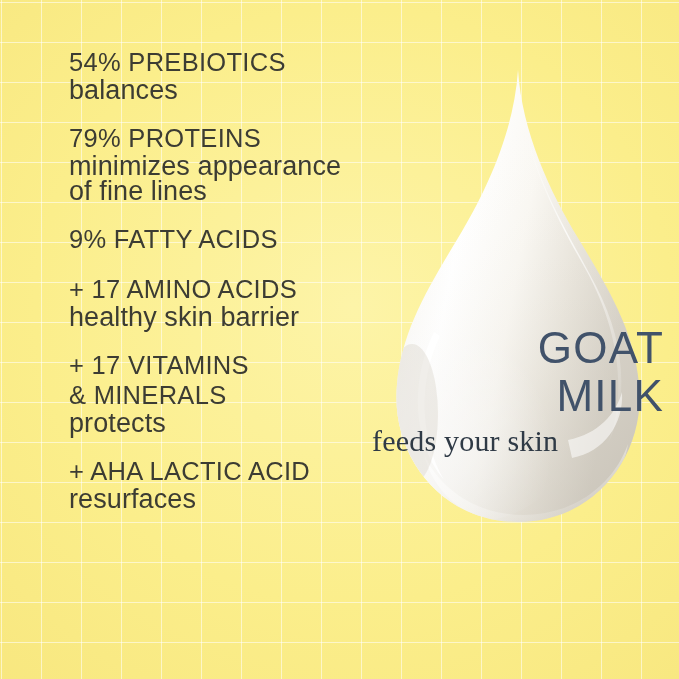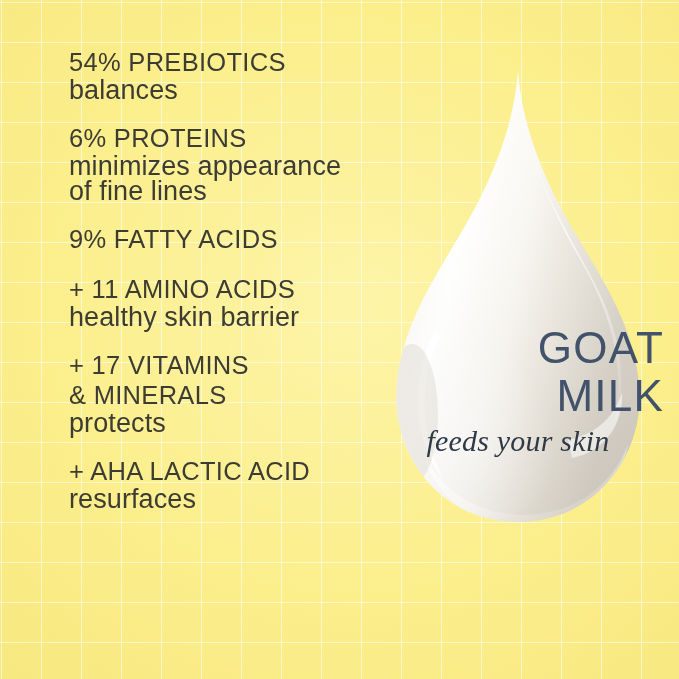--- a/index.html
+++ b/index.html
@@ -95,53 +95,52 @@
     letter-spacing: 1.2px;
     color: #41526a;
     font-weight: 400;
     white-space: pre-line;
   }
   .feeds-skin {
     position: absolute;
     left: 0;
     top: 362px;
     width: 292px;
-    text-align: center;
+    text-align: left;
     font-family: "Liberation Serif", serif;
-    font-style: italic;
     font-size: 30px;
     line-height: 34px;
     color: #2f3a46;
     letter-spacing: 0.2px;
   }
 </style>
 </head>
 <body>
 
 <div id="infographic">
 
   <div class="benefits">
 
     <div class="benefit">
       <div class="benefit-title">54% PREBIOTICS</div>
       <div class="benefit-desc">balances</div>
     </div>
 
     <div class="benefit">
-      <div class="benefit-title">6% PROTEINS</div>
+      <div class="benefit-title">79% PROTEINS</div>
       <div class="benefit-desc">minimizes appearance
 of fine lines</div>
     </div>
 
     <div class="benefit">
       <div class="benefit-title">9% FATTY ACIDS</div>
     </div>
 
     <div class="benefit">
-      <div class="benefit-title">+ 11 AMINO ACIDS</div>
+      <div class="benefit-title">+ 17 AMINO ACIDS</div>
       <div class="benefit-desc">healthy skin barrier</div>
     </div>
 
     <div class="benefit">
       <div class="benefit-title">+ 17 VITAMINS
 &amp; MINERALS</div>
       <div class="benefit-desc">protects</div>
     </div>
 
     <div class="benefit">

